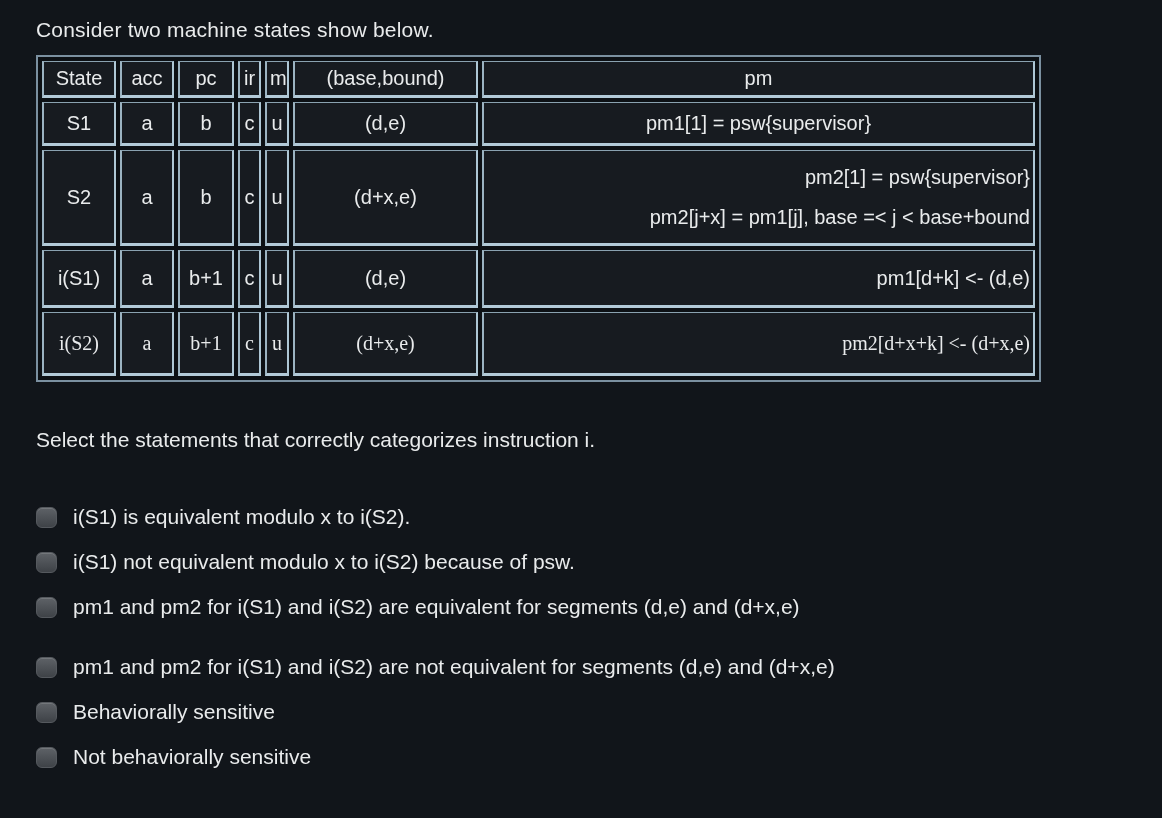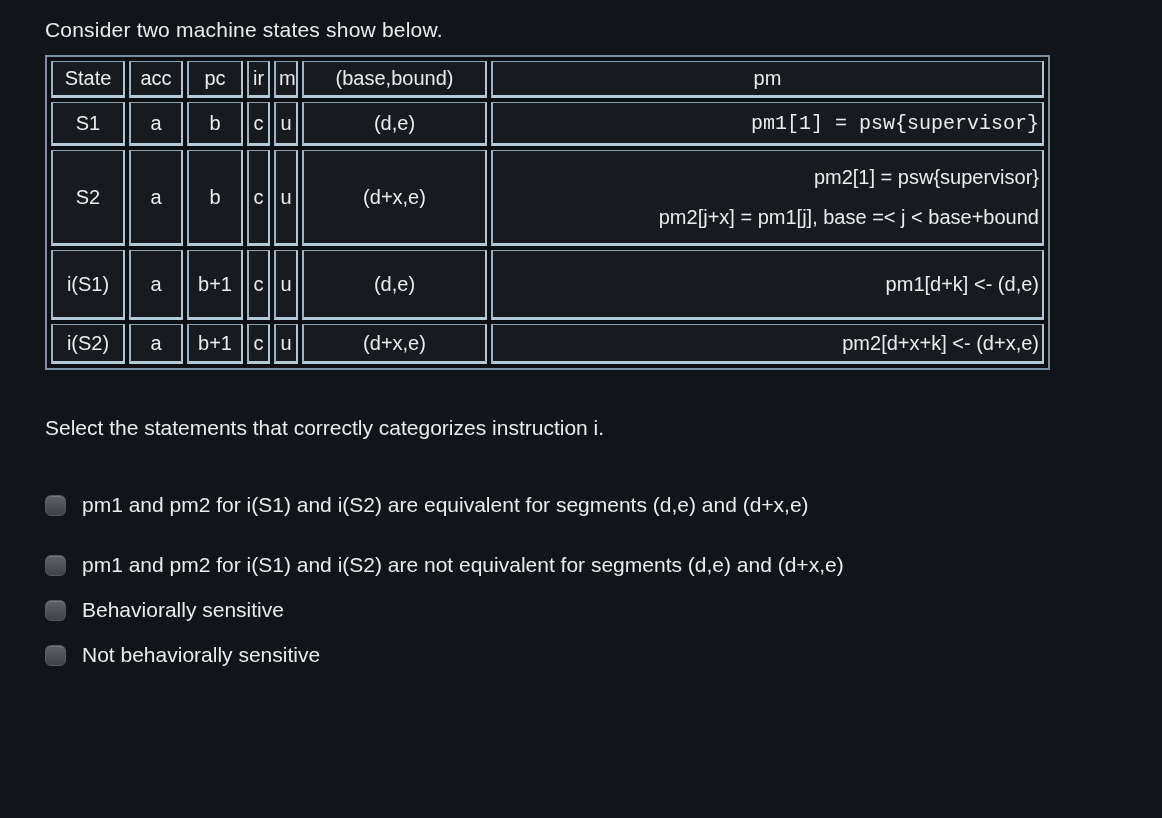--- a/index.html
+++ b/index.html
@@ -3,21 +3,21 @@
 <meta charset="utf-8">
 <style>
   * { box-sizing: border-box; margin: 0; padding: 0; }
   html, body { width: 1162px; height: 818px; }
   body {
     background: #11151a;
     color: #e9ebec;
     font-family: "Liberation Sans", sans-serif;
     overflow: hidden;
   }
-  .page { padding: 18px 0 0 36px; margin-left: 9px; }
+  .page { padding: 18px 0 0 36px; }
 
   .intro {
     font-size: 21px;
     letter-spacing: 0.2px;
   }
 
   
   table.machine-table {
     margin-top: 13px;
     width: 1005px;
@@ -35,24 +35,24 @@
     background: #171b20;
     border-style: solid;
     border-color: #8aa2b0 #aec7d5 #b2cad8 #9bb3c1; 
     border-width: 1px 2px 3px 2px;
     padding: 2px 3px;
     overflow: hidden;
   }
   .row-header th { height: 37px; }
   .row-s1 td  { height: 44px; }
   .row-s2 td  { height: 96px; }
-  .row-is1 td { height: 70px; }
-  .row-is2 td { height: 40px; }
+  .row-is1 td { height: 58px; }
+  .row-is2 td { height: 64px; font-family: Liberation Serif, serif; }
   .machine-table td.c-pm { text-align: right; padding-left: 9px; }
-  .machine-table td.c-pm.pm-center { padding-left: 3px; font-family: Liberation Mono, monospace; }
+  .machine-table td.c-pm.pm-center { text-align: center; padding-left: 3px; }
   .row-s2 .pm-line { line-height: 40px; }
 
   
   .question {
     margin-top: 46px;
     font-size: 21px;
   }
   .options { margin-top: 52px; }
   .option-group-2 { margin-top: 34px; }
   .option {
@@ -151,20 +151,28 @@
   </tbody>
     </table>
 
   <div class="question">Select the statements that correctly categorizes instruction i.</div>
 
   <div class="options">
 
     <div class="option-group-1">
       <div class="option">
         <span class="checkbox"></span>
+        <span class="option-label">i(S1) is equivalent modulo x to i(S2).</span>
+      </div>
+      <div class="option">
+        <span class="checkbox"></span>
+        <span class="option-label">i(S1) not equivalent modulo x to i(S2) because of psw.</span>
+      </div>
+      <div class="option">
+        <span class="checkbox"></span>
         <span class="option-label">pm1 and pm2 for i(S1) and i(S2) are equivalent for segments (d,e) and (d+x,e)</span>
       </div>
     </div>
 
     <div class="option-group-2">
       <div class="option">
         <span class="checkbox"></span>
         <span class="option-label">pm1 and pm2 for i(S1) and i(S2) are not equivalent for segments (d,e) and (d+x,e)</span>
       </div>
       <div class="option">

